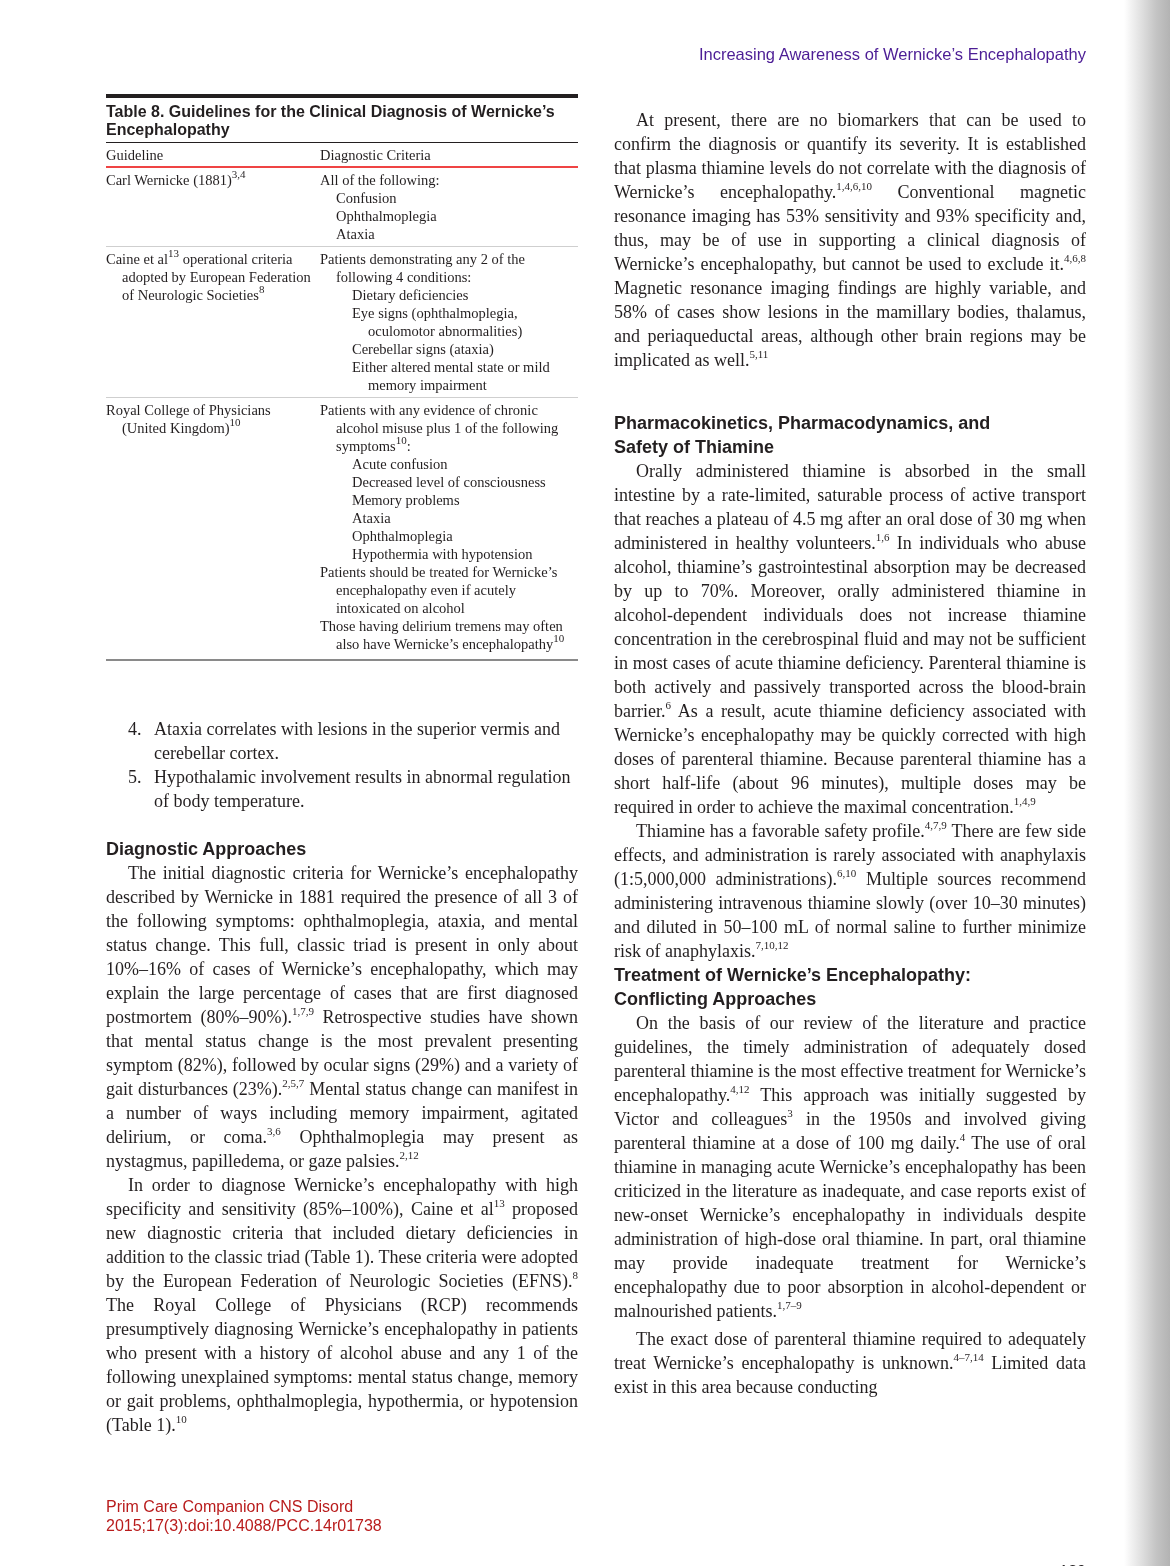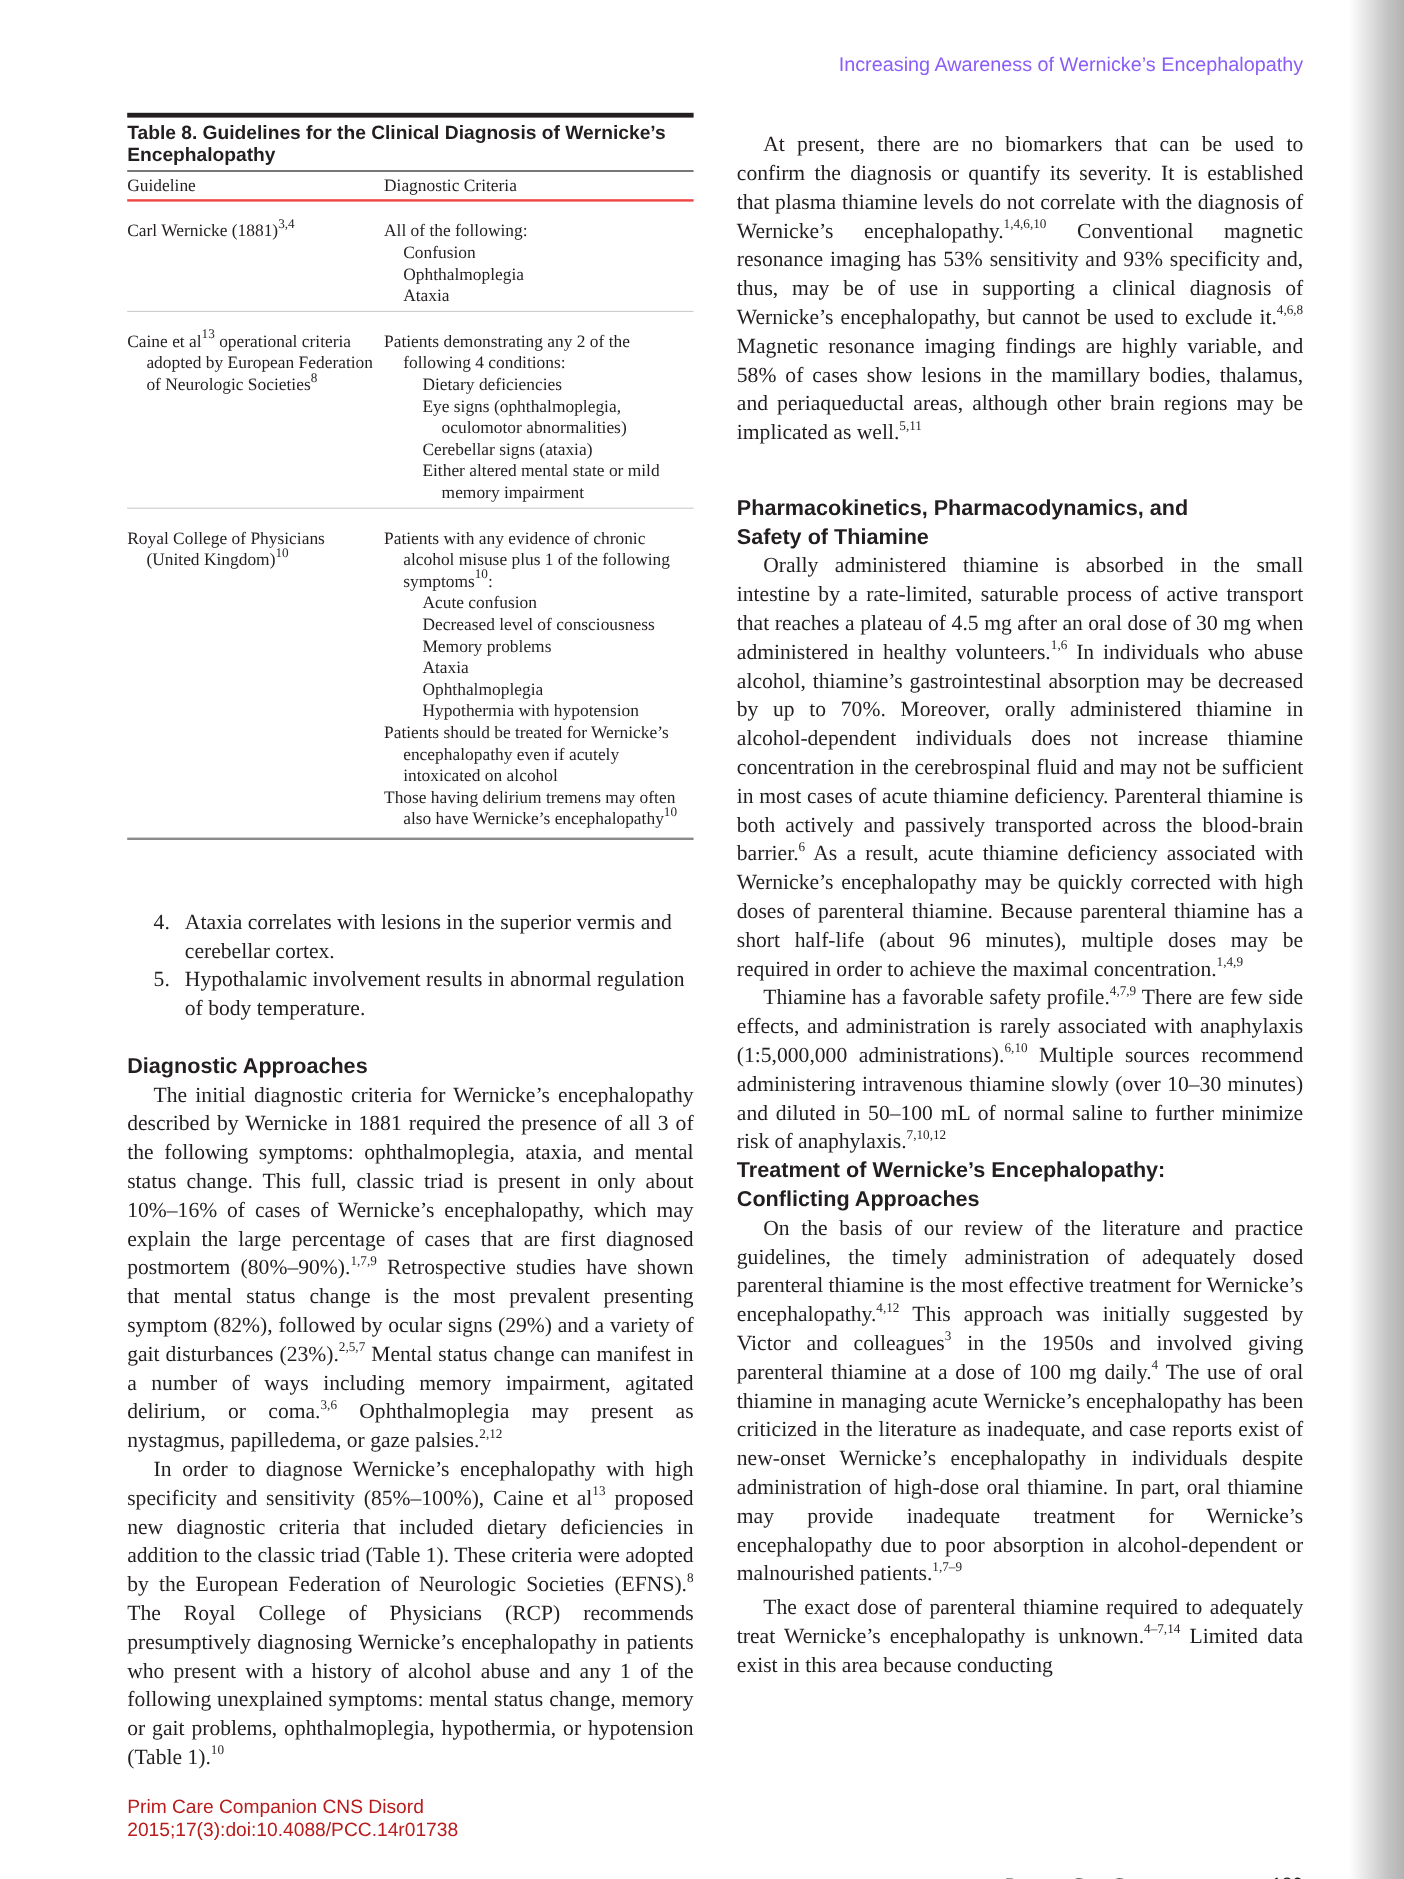--- a/index.html
+++ b/index.html
@@ -7,21 +7,21 @@
     width:1170px; height:1566px; position:relative; overflow:hidden;
     background:#ffffff; color:#231f20;
     font-family:"Liberation Serif", "DejaVu Serif", serif;
   }
   .edge {
     position:absolute; top:0; right:0; width:46px; height:1566px;
     background:linear-gradient(to right,#ffffff 0%,#e2e2e2 35%,#c4c4c4 70%,#b3b3b3 100%);
   }
   .sans { font-family:"Liberation Sans", "DejaVu Sans", sans-serif; }
   .running-head {
-    position:absolute; top:45px; right:84px; font-size:16.5px; color:#8b5cf6;
+    position:absolute; top:45px; right:84px; font-size:16.5px; color:#4c1d95;
   }
   .col { position:absolute; width:472px; }
   .col-left { left:106px; top:94px; }
   .col-right { left:614px; top:108px; }
   p.body {
     margin:0; font-size:18px; line-height:24px; text-align:justify;
     text-indent:22px; letter-spacing:0;
   }
   sup { font-size:11px; line-height:0; position:relative; top:-1px; vertical-align:super; }
   h2 {
@@ -33,21 +33,21 @@
   .table-title {
     font-family:"Liberation Sans", "DejaVu Sans", sans-serif;
     font-weight:bold; font-size:16px; line-height:18px; margin-bottom:3px;
   }
   table { width:100%; border-collapse:collapse; font-size:14.5px; line-height:18px; }
   thead th {
     font-weight:normal; text-align:left; border-top:1.5px solid #231f20;
     border-bottom:2px solid #ef4444; padding:3px 0 2px 0;
   }
   thead th.crit { }
-  td { vertical-align:top; padding:16px 0 3px 0; border-bottom:1px solid #cfcfcf; }
+  td { vertical-align:top; padding:3px 0 3px 0; border-bottom:1px solid #cfcfcf; }
   tr.last td { border-bottom:2px solid #8a8a8a; padding-bottom:6px; }
   td.g { width:194px; padding-right:4px; }
   .hang { padding-left:16px; text-indent:-16px; }
   .i1 { padding-left:16px; }
   .i2 { padding-left:32px; }
   .i2h { padding-left:48px; text-indent:-16px; }
   ol.list { margin:0; padding:0; list-style:none; font-size:18px; line-height:24px; }
   ol.list li { position:relative; padding-left:48px; }
   ol.list li .num { position:absolute; left:22px; }
   .footer-left {

